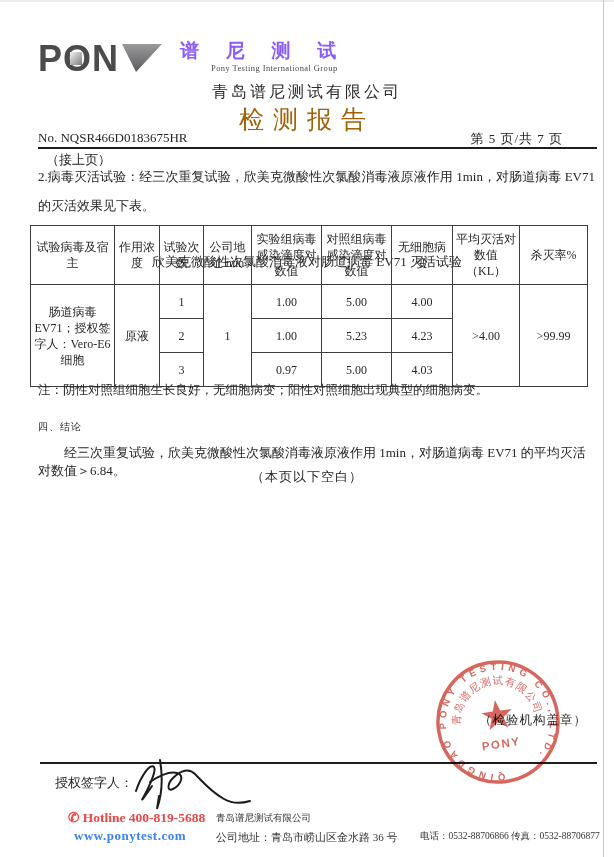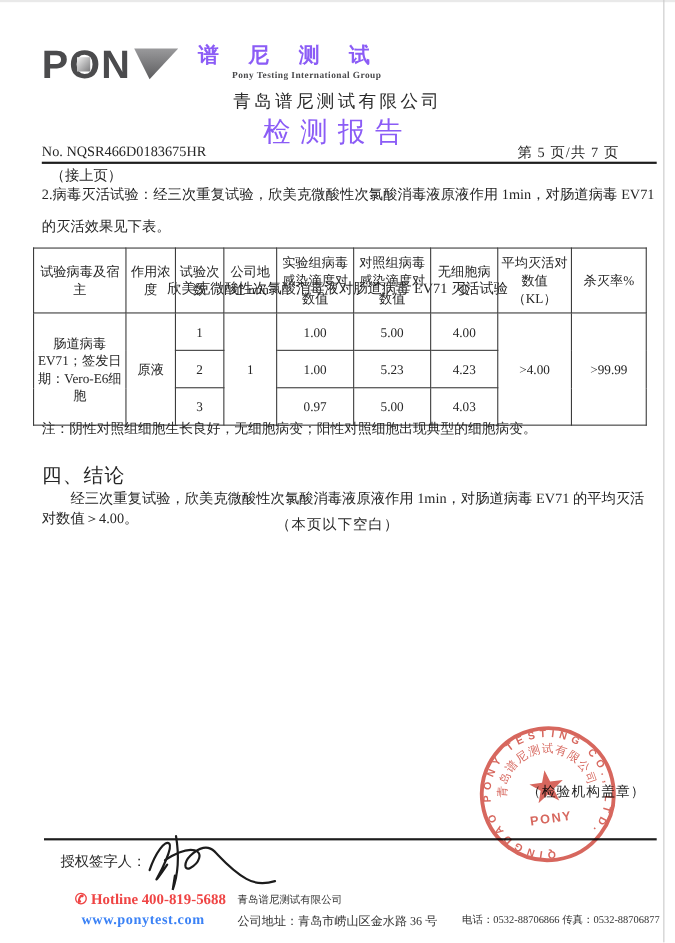--- a/index.html
+++ b/index.html
@@ -9,39 +9,39 @@
     background:#ffffff;
     font-family:"Liberation Serif","DejaVu Serif",serif;
     color:#262626;
     overflow:hidden;
   }
   .abs{position:absolute;}
   .center{left:0;width:614px;text-align:center;}
   
   .logo-row{top:40px;left:38px;display:flex;align-items:flex-start;}
   .brand-cn{font-size:19px;font-weight:bold;letter-spacing:11px;color:#8b5cf6;line-height:22px;white-space:nowrap;}
-  .brand-en{font-size:8.5px;font-weight:bold;color:#4a4a4c;letter-spacing:.4px;margin-top:1px;padding-left:31px;}
+  .brand-en{font-size:8.5px;font-weight:normal;color:#4a4a4c;letter-spacing:.4px;margin-top:1px;padding-left:31px;}
   .company-line{top:82px;font-size:16px;letter-spacing:3px;color:#2b2b2b;}
-  .report-title{top:103px;font-size:25px;letter-spacing:9px;color:#8b5cf6;}
+  .report-title{top:103px;font-size:25px;letter-spacing:9px;color:#a16207;}
   .no-row{top:130px;left:38px;width:559px;display:flex;justify-content:space-between;font-size:13px;}
   .no-row .pageinfo{padding-right:34px;letter-spacing:1px;}
   .rule{height:2px;background:#1d1d1d;}
   .rule1{top:147px;left:38px;width:559px;}
   .continued{top:151px;left:46px;font-size:13px;}
   .para{top:162px;left:38px;width:557px;font-size:13px;line-height:29px;text-align:justify;}
   .table-title{top:205px;font-size:13px;margin-top:48px;}
   
   table.rpt{position:absolute;top:225px;left:30px;width:557px;border-collapse:collapse;table-layout:fixed;}
   table.rpt td{border:1px solid #3d3d3d;font-size:12px;text-align:center;vertical-align:middle;padding:3px 2px;line-height:16px;}
   td.hcell{height:52px;}
   td.bcell{height:27px;}
   td.wrapany{overflow-wrap:anywhere;}
   
   .note{top:382px;left:38px;width:557px;font-size:12.5px;}
-  .concl-head{top:420px;left:38px;font-size:18px;letter-spacing:1px;}
+  .concl-head{top:420px;left:38px;font-size:10px;letter-spacing:1px;}
   .concl-text{top:444px;left:38px;width:557px;font-size:13px;text-indent:2em;}
   .blank-note{top:468px;font-size:13px;letter-spacing:1px;}
   
   .stamp-label{top:712px;left:479px;font-size:12.5px;letter-spacing:1px;z-index:1;}
   .issue-date{top:732px;left:424px;font-size:12.5px;z-index:1;}
   .rule2{top:762px;left:40px;width:557px;z-index:1;}
   .seal{left:432px;top:656px;z-index:3;opacity:.84;mix-blend-mode:multiply;transform:rotate(-8deg);}
   .signer{top:774px;left:55px;font-size:13px;z-index:1;}
   .sig{left:128px;top:751px;z-index:2;}
   
@@ -115,21 +115,21 @@
       <td class="hcell">作用浓度</td>
       <td class="hcell">试验次数</td>
       <td class="hcell">公司地址 min</td>
       <td class="hcell">实验组病毒感染滴度对数值</td>
       <td class="hcell">对照组病毒感染滴度对数值</td>
       <td class="hcell">无细胞病变</td>
       <td class="hcell">平均灭活对数值（KL）</td>
       <td class="hcell">杀灭率%</td>
     </tr>
     <tr>
-      <td class="bcell wrapany" rowspan="3">肠道病毒EV71；签发日期：Vero-E6细胞</td>
+      <td class="bcell wrapany" rowspan="3">肠道病毒EV71；授权签字人：Vero-E6细胞</td>
       <td class="bcell" rowspan="3">原液</td>
       <td class="bcell">1</td>
       <td class="bcell" rowspan="3">1</td>
       <td class="bcell">1.00</td>
       <td class="bcell">5.00</td>
       <td class="bcell">4.00</td>
       <td class="bcell" rowspan="3">&gt;4.00</td>
       <td class="bcell" rowspan="3">&gt;99.99</td>
     </tr>
     <tr>
@@ -142,21 +142,21 @@
       <td class="bcell">3</td>
       <td class="bcell">0.97</td>
       <td class="bcell">5.00</td>
       <td class="bcell">4.03</td>
     </tr>
   </tbody>
     </table>
 
   <div class="abs note">注：阴性对照组细胞生长良好，无细胞病变；阳性对照细胞出现典型的细胞病变。</div>
   <div class="abs concl-head">四、结论</div>
-  <div class="abs concl-text">经三次重复试验，欣美克微酸性次氯酸消毒液原液作用 1min，对肠道病毒 EV71 的平均灭活对数值＞4.00。</div>
+  <div class="abs concl-text">经三次重复试验，欣美克微酸性次氯酸消毒液原液作用 1min，对肠道病毒 EV71 的平均灭活对数值＞6.84。</div>
   <div class="abs center blank-note">（本页以下空白）</div>
 
   <div class="abs stamp-label">（检验机构盖章）</div>
   <div class="abs rule rule2"></div>
 
   <svg class="abs seal" width="132" height="132" viewBox="0 0 132 132">
     <defs>
       <path id="sealOuter" d="M 14,66 A 52,52 0 1 1 118,66 A 52,52 0 1 1 14,66" transform="rotate(-90 66 66)"></path>
       <path id="sealInnerArc" d="M 28,66 A 38,38 0 1 1 104,66"></path>
     </defs>

